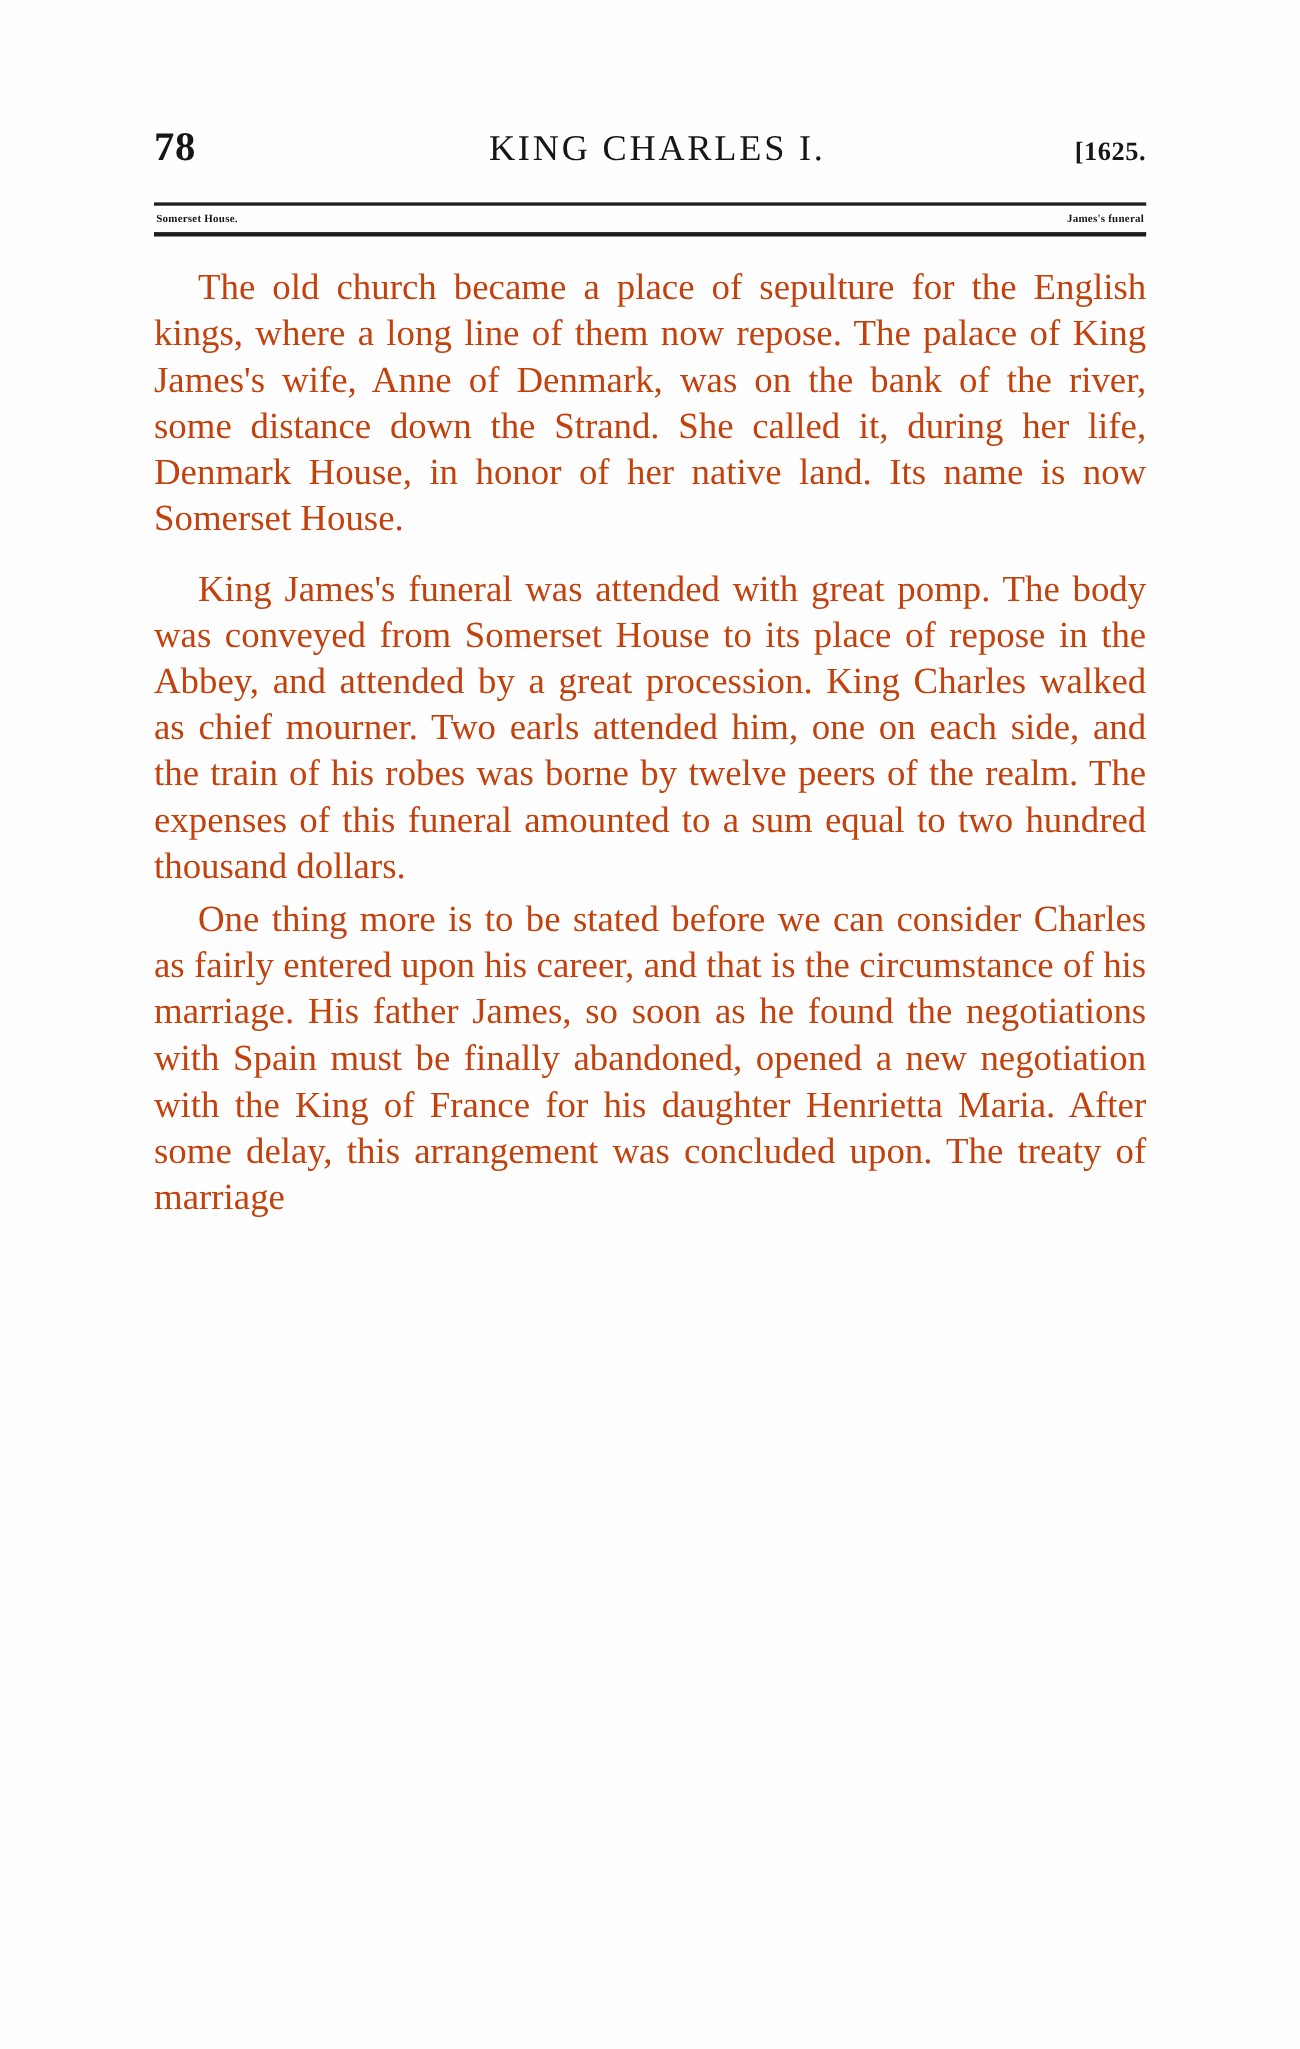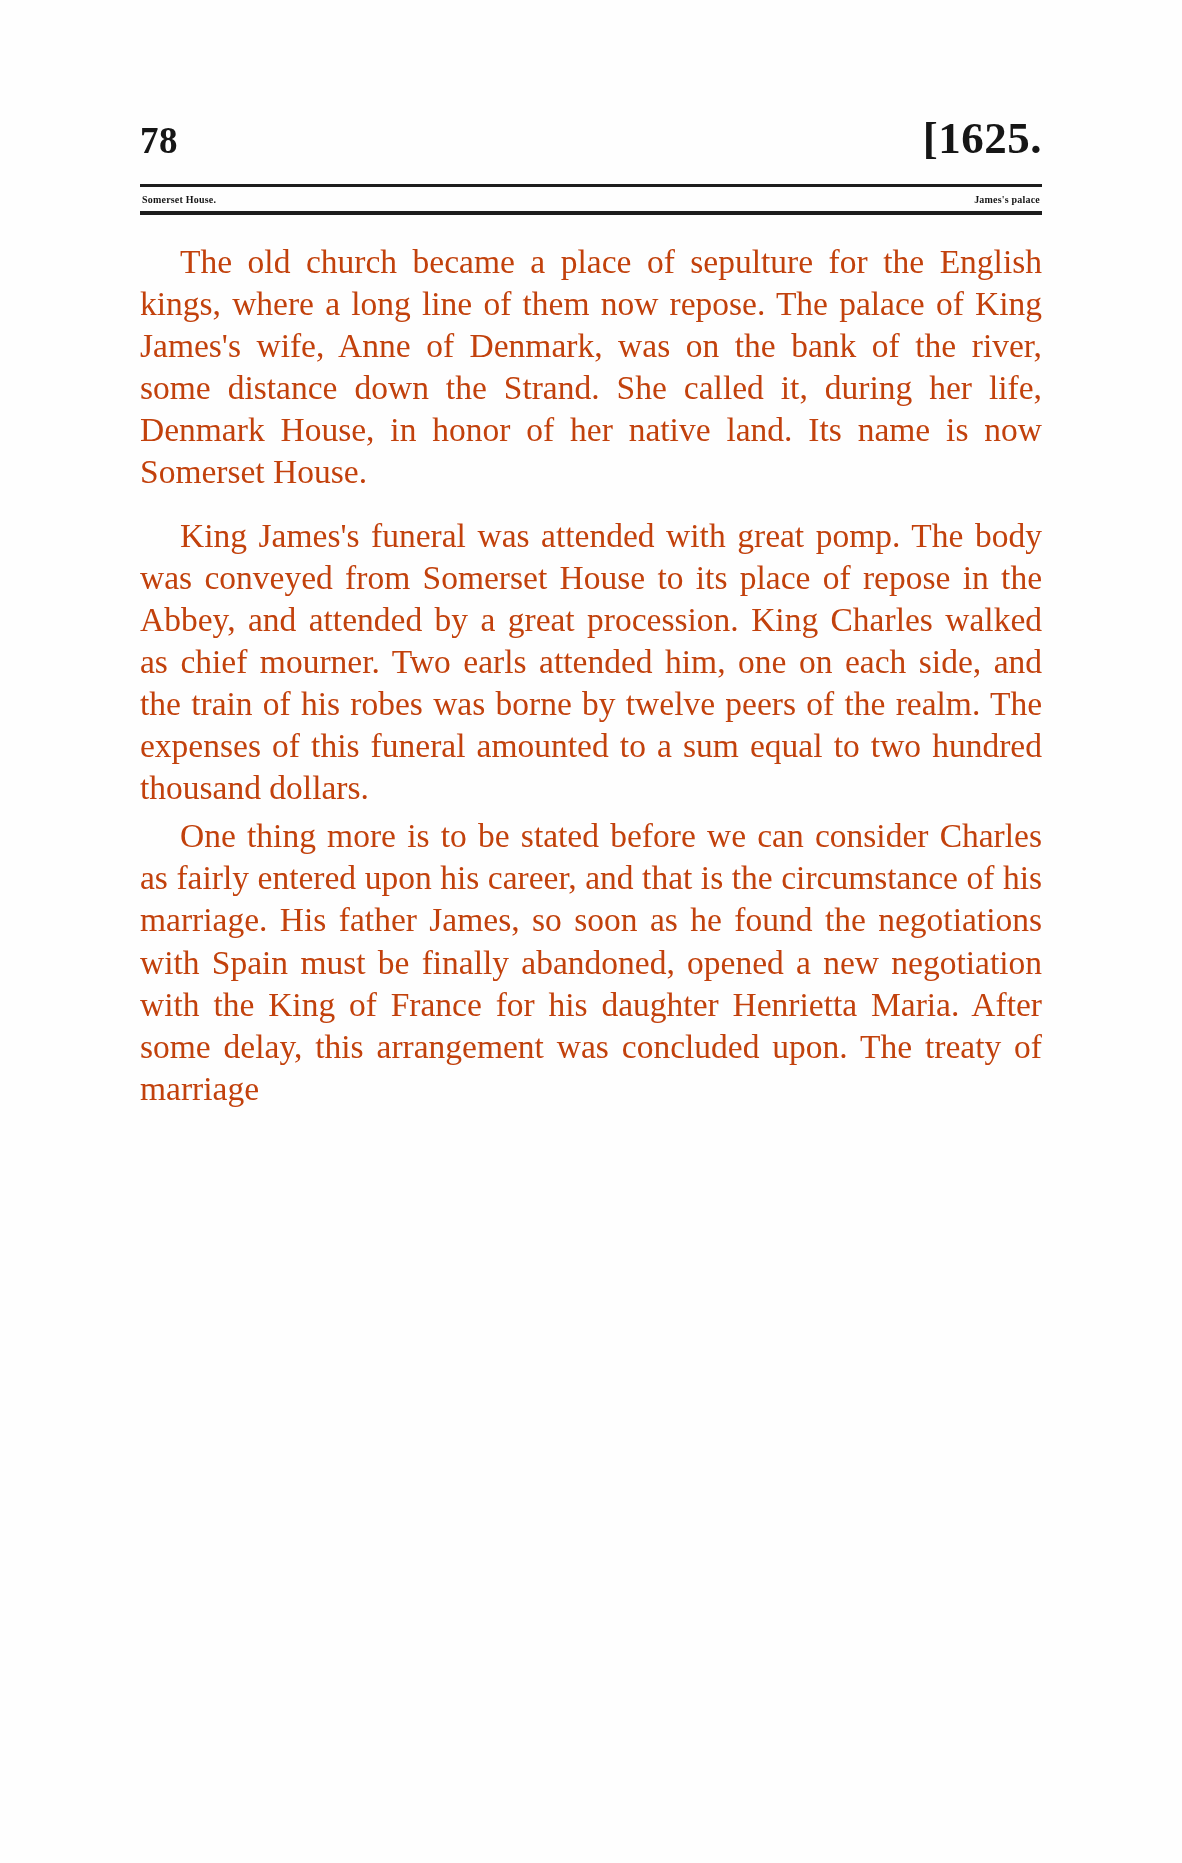--- a/index.html
+++ b/index.html
@@ -46,21 +46,21 @@
   }
   .head-title {
     font-size: 33px;
     letter-spacing: 2.5px;
     font-variant: small-caps;
     text-transform: uppercase;
     margin-left: 40px;
     white-space: nowrap;
   }
   .head-year {
-    font-size: 45px;
+    font-size: 24px;
     font-weight: bold;
     letter-spacing: 0.5px;
     white-space: nowrap;
   }
 
   
   .rule-top {
     width: 902px;
     height: 3px;
     background: #1d1d1d;
@@ -107,28 +107,31 @@
   .para:last-child { text-align: justify; }
 </style>
 </head>
 <body>
 
 <div class="page">
   <div class="content">
 
     <div class="running-head">
       <div class="folio">78</div>
+      <div class="head-title">
+        <span>KING CHARLES I.</span>
+      </div>
       <div class="head-year">[1625.</div>
     </div>
 
     <div class="rule-top"></div>
 
     <div class="sidenotes">
       <div class="sidenote">Somerset House.</div>
-      <div class="sidenote">James's palace</div>
+      <div class="sidenote">James's funeral</div>
     </div>
 
     <div class="rule-bottom"></div>
 
     <div class="body-text">
       <p class="para p1">The old church became a place of sepulture for the English kings, where a long line of them now repose.   The palace of King James's wife, Anne of Denmark, was on the bank of the river, some distance down the Strand.   She called it, during her life, Denmark House, in honor of her native land.   Its name is now Somerset House.</p>
       <p class="para p2">King James's funeral was attended with great pomp.   The body was conveyed from Somerset House to its place of repose in the Abbey, and attended by a great procession. King Charles walked as chief mourner.   Two earls attended him, one on each side, and the train of his robes was borne by twelve peers of the realm.   The expenses of this funeral amounted to a sum equal to two hundred thousand dollars.</p>
       <p class="para p3">One thing more is to be stated before we can consider Charles as fairly entered upon his career, and that is the circumstance of his marriage.   His father James, so soon as he found the negotiations with Spain must be finally abandoned, opened a new negotiation with the King of France for his daughter Henrietta Maria.   After some delay, this arrangement was concluded upon.   The treaty of marriage</p>
     </div>
 

